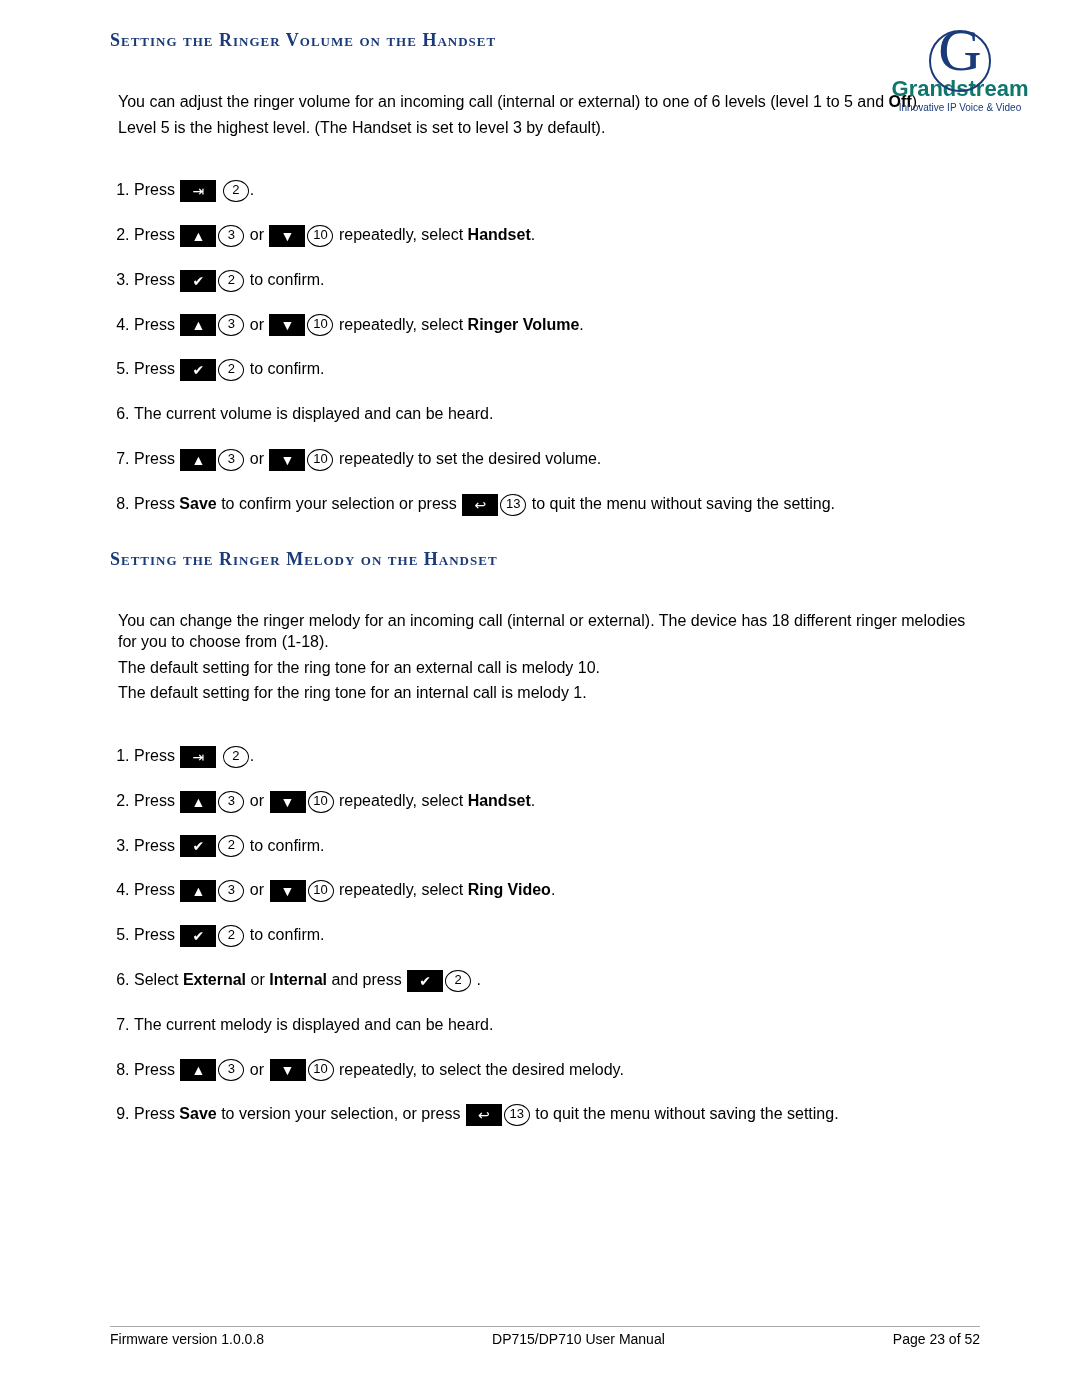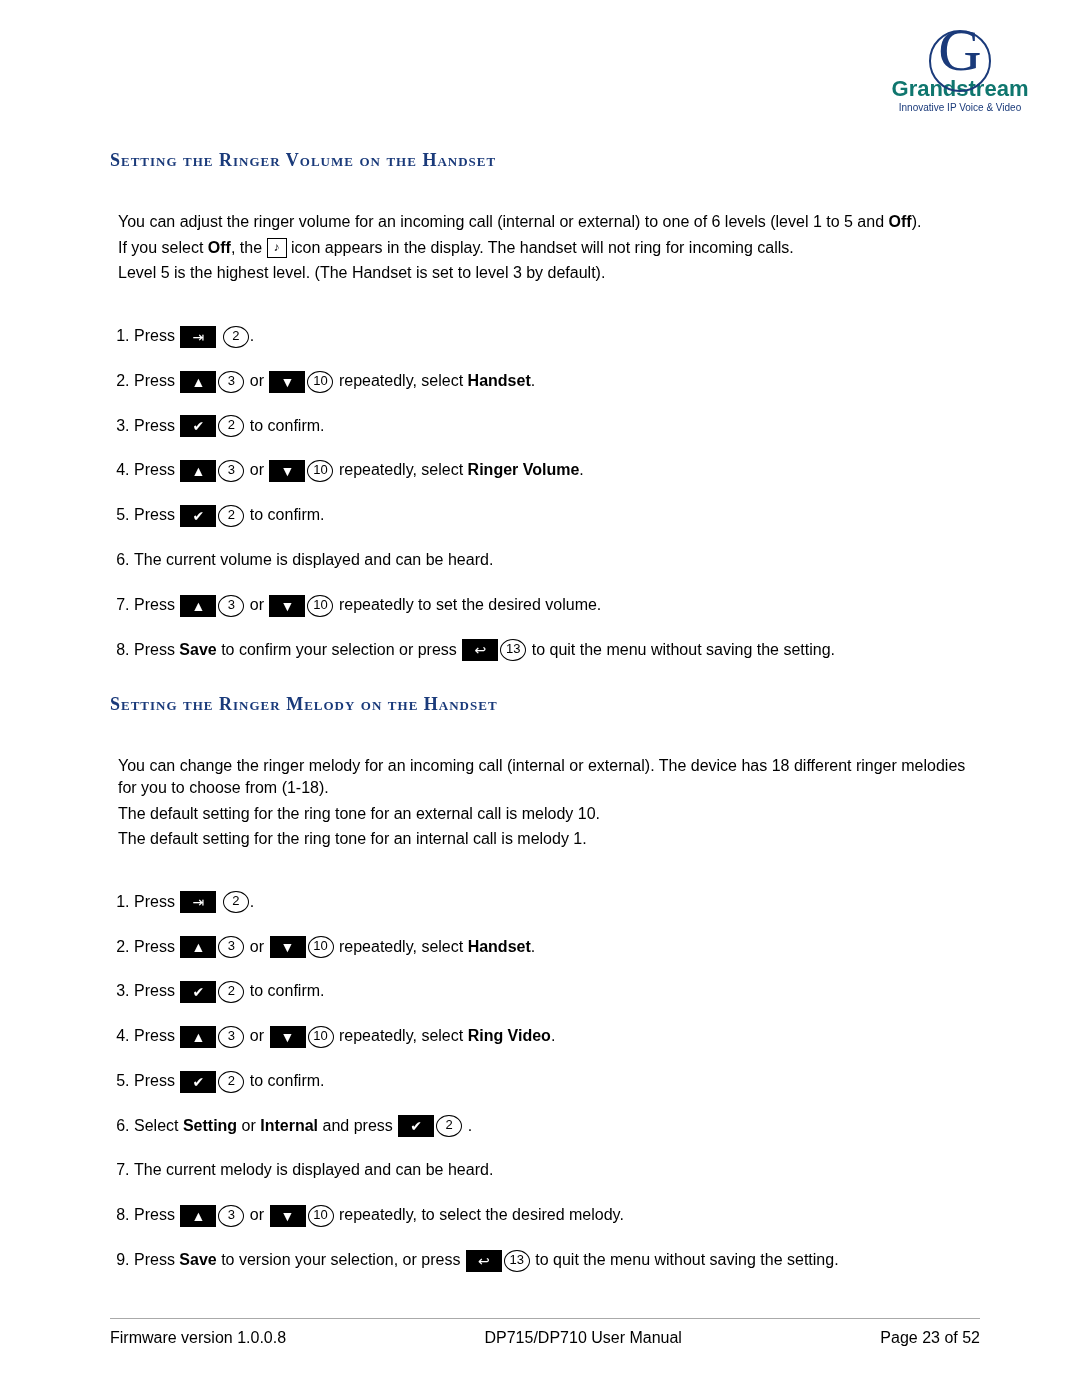--- a/index.html
+++ b/index.html
@@ -47,21 +47,20 @@
   .logo .tag {
     font-size: 10px;
     color: #1a3a7a;
   }
   .section-heading {
     color: #1a3a7a;
     font-weight: bold;
     font-size: 18px;
     font-variant: small-caps;
     letter-spacing: 1px;
-    margin-top: 120px;
     margin-bottom: 40px;
     font-family: Georgia, 'Times New Roman', serif;
   }
   .section-heading.second {
     margin-top: 30px;
   }
   p { margin: 4px 8px; line-height: 1.35; }
   .spacer { height: 18px; }
   ol { margin: 4px 0 0 0; padding-left: 24px; }
   ol li { margin: 16px 0; line-height: 1.8; }
@@ -105,46 +104,41 @@
     font-size: 12px;
   }
   .footer {
     position: absolute;
     bottom: 50px;
     left: 110px;
     right: 100px;
     border-top: 1px solid #aaa;
     display: flex;
     justify-content: space-between;
-    font-size: 16px;
-    padding-top: 10px;
+    font-size: 14px;
+    padding-top: 4px;
   }
   b { font-weight: bold; }
 </style>
 </head>
 <body>
 
 <div class="page">
 
   <div class="logo">
     <span class="g">G</span>
     <div class="brand">Grandstream</div>
     <div class="tag">Innovative IP Voice &amp; Video</div>
   </div>
 
   <div class="section-heading">Setting the Ringer Volume on the Handset</div>
 
   <p>
     <span>You can adjust the ringer volume for an incoming call (internal or external) to one of 6 levels (level 1 to 5 and </span><b>Off</b><span>).</span>
   </p>
-  <p>
-    <span>If you select </span><b>Off</b><span>, the </span>
-    <span class="inline-icon">♪</span>
-    <span> icon appears in the display. The handset will not ring for incoming calls.</span>
-  </p>
   <p>Level 5 is the highest level. (The  Handset is set to level 3 by default).</p>
   <div class="spacer"></div>
 
   <ol>
     <li>
       <span>Press </span>
       <span class="key black">⇥</span>
       <span class="keynum">2</span>.
     </li>
     <li>
@@ -217,21 +211,21 @@
       <span>  or</span>
       <span class="key black">▼</span><span class="keynum">10</span>
       <span>  repeatedly, select </span><b>Ring Video</b><span>.</span>
     </li>
     <li>
       <span>Press</span>
       <span class="key black">✔</span><span class="keynum">2</span>
       <span>  to confirm.</span>
     </li>
     <li>
-      <span>Select </span><b>Setting</b><span> or </span><b>Internal</b><span> and press   </span>
+      <span>Select </span><b>External</b><span> or </span><b>Internal</b><span> and press   </span>
       <span class="key black">✔</span><span class="keynum">2</span>
       <span> .</span>
     </li>
     <li>The current melody is displayed and can be heard.</li>
     <li>
       <span>Press</span>
       <span class="key black">▲</span><span class="keynum">3</span>
       <span>  or</span>
       <span class="key black">▼</span><span class="keynum">10</span>
       <span>  repeatedly, to select the desired melody.</span>

